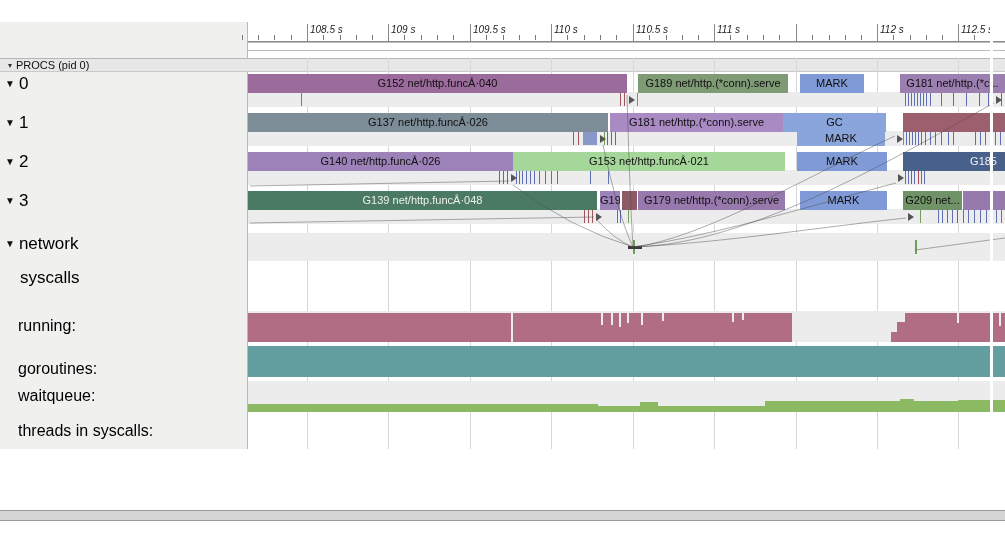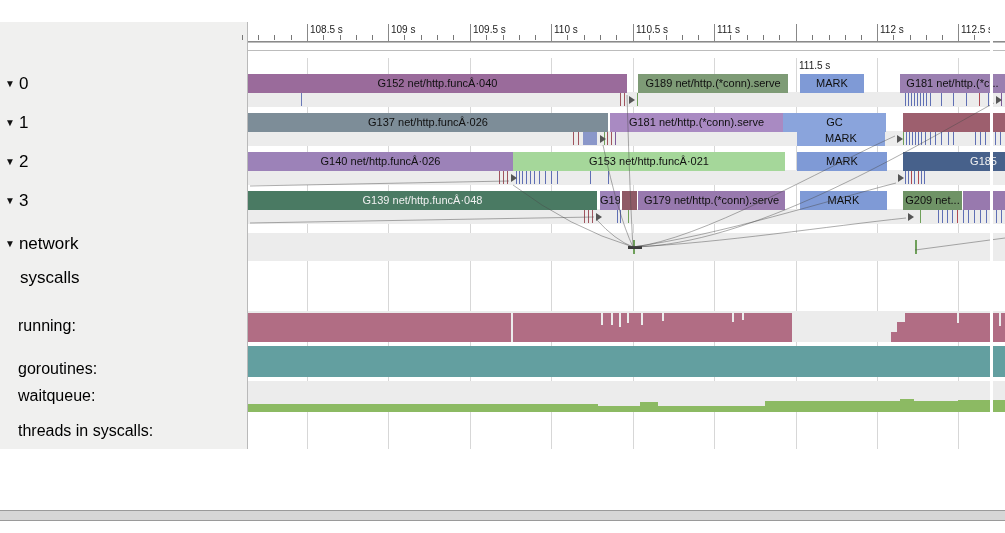--- a/index.html
+++ b/index.html
@@ -7,21 +7,21 @@
   #app { position:relative; width:1005px; height:533px; overflow:hidden; background:#fff; }
 
   .titlebar { position:absolute; left:0; top:0; width:1005px; height:22px;
     background:#d3d3d3; border-bottom:1px solid #9b9b9b; color:#000;
     font-size:14px; line-height:21px; padding-left:8px; }
 
   .sidebar-bg { position:absolute; left:0; top:22px; width:248px; height:427px;
     background:#f0f0ef; border-right:1px solid #b9b9b9; }
 
   .ruler { position:absolute; left:248px; top:22px; width:757px; height:20px;
-    background:#fff; border-bottom:1px solid #8a8a8a; }
+    background:#fff; border-bottom:1px solid #8a8a8a;font-style:italic; }
   .ruler .tick-label { position:absolute; top:2px; font-size:10px; color:#222; }
   .ruler .tick-major { position:absolute; top:2px; width:1px; height:18px; background:#888; }
   .ruler .tick-minor { position:absolute; bottom:1px; width:1px; height:5px; background:#777; }
   .band-line { position:absolute; left:248px; width:757px; height:1px; background:#bcbcbc; }
 
   .section-header { position:absolute; left:0; width:1005px; height:14px;
     background:#e7e7e7; border-top:1px solid #b5b5b5; border-bottom:1px solid #c9c9c9;
     font-size:11px; color:#111; line-height:13px; padding-left:8px; }
   .section-header .tri { font-size:8px; vertical-align:1px; margin-right:4px; color:#333; }
 
@@ -118,20 +118,23 @@
       <div class="tick-minor" style="left: 726.28px;"></div>
       <div class="tick-minor" style="left: 742.56px;"></div>
       <div class="tick-minor" style="left: 42.72px;"></div>
       <div class="tick-minor" style="left: 26.44px;"></div>
       <div class="tick-minor" style="left: 10.16px;"></div>
       <div class="tick-minor" style="left: -6.12px;"></div>
     </div>
   <div class="band-line" style="top:42px"></div>
   <div class="band-line" style="top:50px"></div>
 
+  <div class="section-header" style="top:58px">
+    <span class="tri">▾</span><span>PROCS (pid 0)</span>
+  </div>
 
   <div id="tracks">
       <div class="grid" style="left: 307px; top: 58px; height: 391px;"></div>
       <div class="grid" style="left: 388px; top: 58px; height: 391px;"></div>
       <div class="grid" style="left: 470px; top: 58px; height: 391px;"></div>
       <div class="grid" style="left: 551px; top: 58px; height: 391px;"></div>
       <div class="grid" style="left: 633px; top: 58px; height: 391px;"></div>
       <div class="grid" style="left: 714px; top: 58px; height: 391px;"></div>
       <div class="grid" style="left: 796px; top: 58px; height: 391px;"></div>
       <div class="grid" style="left: 877px; top: 58px; height: 391px;"></div>

